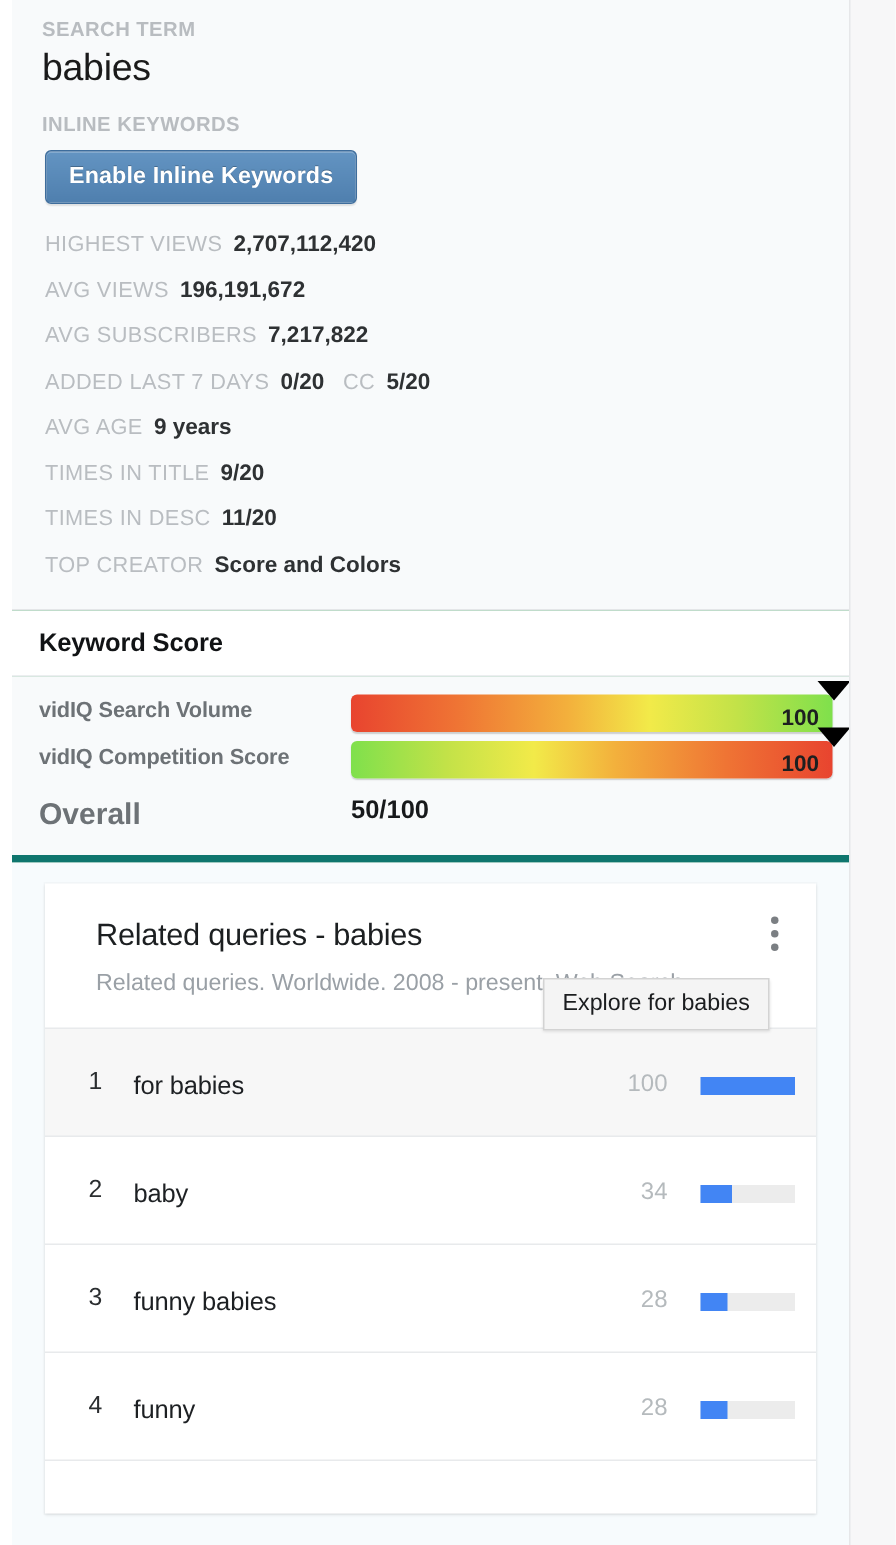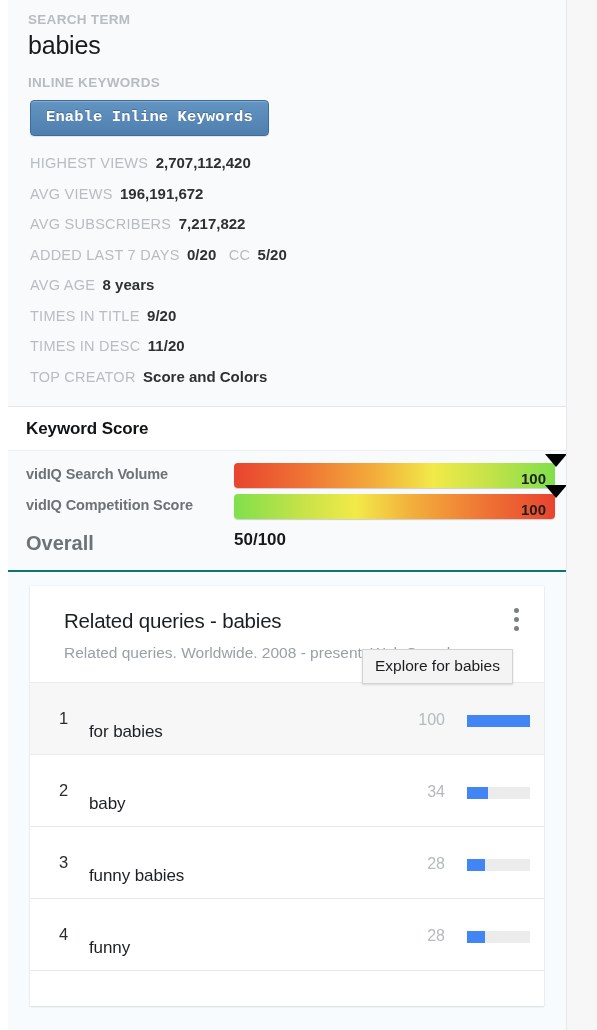--- a/index.html
+++ b/index.html
@@ -87,21 +87,20 @@
     border: 1px solid #3e6d9c;
     border-radius: 4px;
     color: #ffffff;
     font-size: 15.5px;
     font-weight: bold;
     letter-spacing: .1px;
     text-shadow: 0 -1px 0 rgba(0,0,0,.25);
     box-shadow: inset 0 1px 0 rgba(255,255,255,.22), 0 1px 1px rgba(0,0,0,.10);
     cursor: pointer;
     line-height: 17px;
-    font-family: Liberation Mono, monospace;
   }
 
   .stats-list {
     margin-top: 12px;
   }
   .stat-row {
     padding: 0 0 0 22px;
     line-height: 29.5px;
     white-space: nowrap;
   }
@@ -117,21 +116,21 @@
     font-weight: bold;
     margin-left: 3px;
   }
   .stat-key.second {
     margin-left: 8px;
   }
 
   
   .score-section {
     background: #15803d;
-    border-bottom: 2px solid #0f766e;
+    border-bottom: 5px solid #0f766e;
   }
   .score-title {
     font-size: 17px;
     font-weight: bold;
     color: #111315;
     padding: 12px 0 11px 18px;
     background: #ffffff;
     border-bottom: 1px solid #eceef0;
     letter-spacing: -.1px;
   }
@@ -281,21 +280,21 @@
   .q-rank {
     position: absolute;
     left: 29px;
     top: 26px;
     font-size: 16.5px;
     color: #2b2e30;
   }
   .q-name {
     position: absolute;
     left: 59px;
-    top: 39px;
+    top: 28px;
     font-size: 17px;
     color: #1d2023;
     letter-spacing: -.1px;
   }
   .q-score {
     position: absolute;
     right: 99px;
     top: 28px;
     font-size: 16px;
     color: #b5babd;
@@ -351,21 +350,21 @@
 
         <div class="stat-row">
           <span class="stat-key">ADDED LAST 7 DAYS</span>
           <span class="stat-val">0/20</span>
           <span class="stat-key second">CC</span>
           <span class="stat-val">5/20</span>
         </div>
 
         <div class="stat-row">
           <span class="stat-key">AVG AGE</span>
-          <span class="stat-val">8 years</span>
+          <span class="stat-val">9 years</span>
         </div>
 
         <div class="stat-row">
           <span class="stat-key">TIMES IN TITLE</span>
           <span class="stat-val">9/20</span>
         </div>
 
         <div class="stat-row">
           <span class="stat-key">TIMES IN DESC</span>
           <span class="stat-val">11/20</span>

